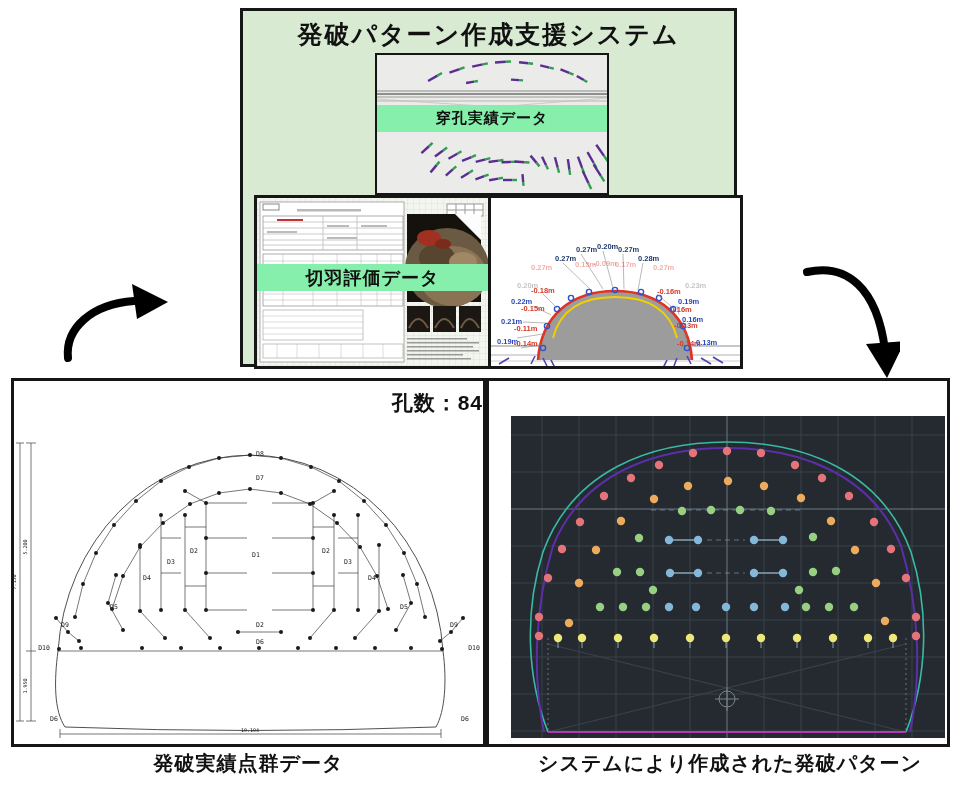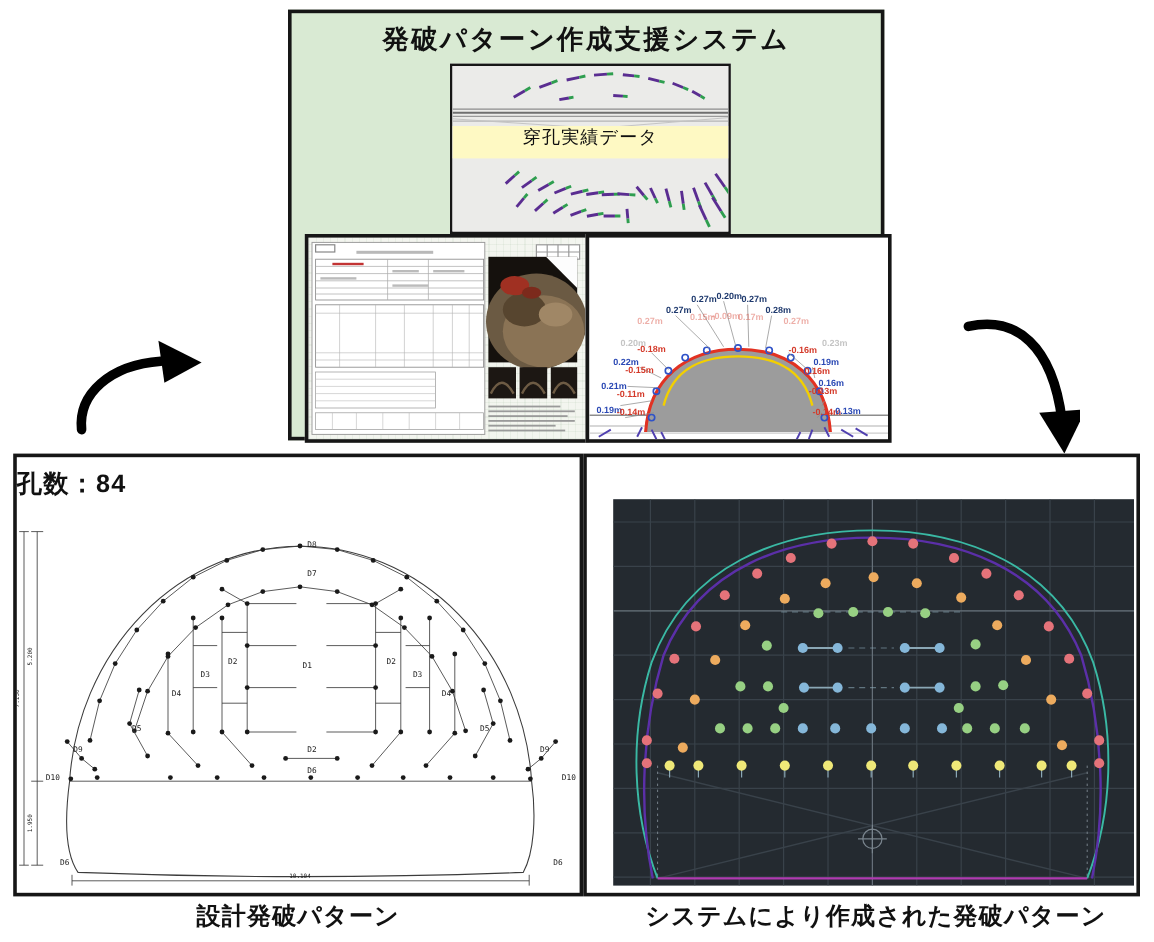--- a/index.html
+++ b/index.html
@@ -1,34 +1,34 @@
 <!DOCTYPE html>
 <html><head>
 <meta charset="utf-8">
 <style>
   html,body{margin:0;padding:0}
   body{width:962px;height:785px;background:#ffffff;position:relative;overflow:hidden;
        font-family:"Liberation Sans","DejaVu Sans",sans-serif;color:#111}
   .abs{position:absolute}
   .sysbox{left:240px;top:8px;width:491px;height:353px;background:#d9ead3;border:3px solid #161616}
-  .sys-title{left:240px;top:18px;width:497px;text-align:center;font-size:22px;font-weight:700;letter-spacing:2px}
+  .sys-title{left:240px;top:18px;width:497px;text-align:center;font-size:25px;font-weight:700;letter-spacing:2px}
   .imgframe{background:#fff;border:2px solid #161616;overflow:hidden}
   .imgA{left:375px;top:53px;width:230px;height:138px}
   .imgB{left:254px;top:195px;width:231px;height:168px;border-width:3px;background:#f3f5ef;
         background-image:repeating-linear-gradient(0deg,rgba(60,120,60,.06) 0 1px,transparent 1px 6px),
                          repeating-linear-gradient(90deg,rgba(60,120,60,.06) 0 1px,transparent 1px 6px)}
   .imgC{left:488px;top:195px;width:249px;height:168px;border-width:3px}
-  .band{position:absolute;left:0;right:0;background:#fef9c3;display:flex;align-items:flex-start;justify-content:center;
-        font-weight:400;color:#101010;white-space:nowrap}
+  .band{position:absolute;left:0;right:0;background:#86efac;display:flex;align-items:center;justify-content:center;
+        font-weight:700;color:#101010;white-space:nowrap}
   .bandA{top:50px;height:27px;font-size:15px;letter-spacing:1px}
   .bandBC{top:66px;height:27px;font-size:18px;letter-spacing:1px}
   .panel{background:#fff;border:3px solid #161616}
   .panelL{left:11px;top:378px;width:469px;height:363px}
   .panelR{left:486px;top:378px;width:458px;height:363px}
-  .holecount{position:absolute;left:0;right:0;top:8px;text-align:left;font-size:21px;font-weight:700;letter-spacing:1px}
+  .holecount{position:absolute;left:0;right:0;top:8px;text-align:right;font-size:21px;font-weight:700;letter-spacing:1px}
   .caption{top:750px;text-align:center;font-size:20px;font-weight:700;letter-spacing:1px}
   .capL{left:11px;width:475px}
   .capR{left:498px;width:464px}
   .cad{left:22px;top:35px;width:434px;height:322px;background:#242a30;position:absolute}
   svg{display:block}
 </style>
 </head>
 <body>
 
 <div class="abs sysbox"></div>
@@ -175,20 +175,23 @@
     <path d="M152,130 Q161,112 171,130" fill="none" stroke="#6d5b44" stroke-width="2"></path>
     <path d="M178,130 Q187,112 197,130" fill="none" stroke="#6d5b44" stroke-width="2"></path>
     <path d="M204,130 Q212,112 222,130" fill="none" stroke="#6d5b44" stroke-width="2"></path>
     <rect x="150" y="140" width="60" height="1.5" fill="#9a9a9a"></rect>
       <rect x="150" y="144" width="72" height="1.5" fill="#9a9a9a"></rect>
     <rect x="150" y="148" width="66" height="1.5" fill="#9a9a9a"></rect>
       <rect x="150" y="152" width="72" height="1.5" fill="#9a9a9a"></rect>
     <rect x="150" y="156" width="56" height="1.5" fill="#9a9a9a"></rect>
       <rect x="150" y="160" width="64" height="1.5" fill="#9a9a9a"></rect>
   </svg>
+  <div class="band bandBC">
+    <span>切羽評価データ</span>
+  </div>
 </div>
 
 <div class="abs imgframe imgC">
   <svg id="imgC-svg" width="249" height="168" viewBox="0 0 249 168">
     <line x1="0" y1="148" x2="249" y2="148" stroke="#8d8d8d" stroke-width="1.2"></line>
     <line x1="0" y1="157" x2="249" y2="157" stroke="#b0b0b0" stroke-width="1"></line>
     <line x1="0" y1="163" x2="249" y2="163" stroke="#cdcdcd" stroke-width="1"></line>
     <path d="M47,162 C50,118 80,93 124,93 C168,93 198,118 201,162 Z" fill="#9c9c9c" stroke="none"></path>
     <path d="M47,162 C50,118 80,93 124,93 C168,93 198,118 201,162" fill="none" stroke="#e23222" stroke-width="2.6"></path>
     <path d="M62,140 C70,108 95,99 124,99 C153,99 178,108 186,140" fill="none" stroke="#f2cf00" stroke-width="2"></path>
@@ -552,14 +555,14 @@
         <line x1="322" y1="225" x2="322" y2="232" stroke="#8aa7b5" stroke-width="1"></line>
         <circle cx="322" cy="222" r="4.2" fill="#efe878"></circle>
         <line x1="357" y1="225" x2="357" y2="232" stroke="#8aa7b5" stroke-width="1"></line>
         <circle cx="357" cy="222" r="4.2" fill="#efe878"></circle>
         <line x1="382" y1="225" x2="382" y2="232" stroke="#8aa7b5" stroke-width="1"></line>
         <circle cx="382" cy="222" r="4.2" fill="#efe878"></circle>
       </svg>
   </div>
 </div>
 
-<div class="abs caption capL">設計発破パターン</div>
+<div class="abs caption capL">発破実績点群データ</div>
 <div class="abs caption capR">システムにより作成された発破パターン</div>
 
 </body></html>

